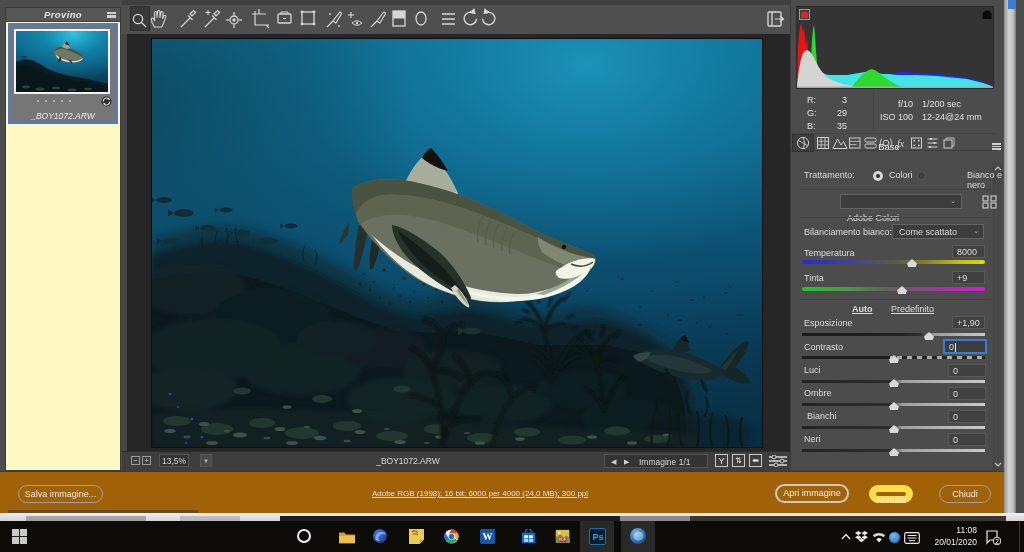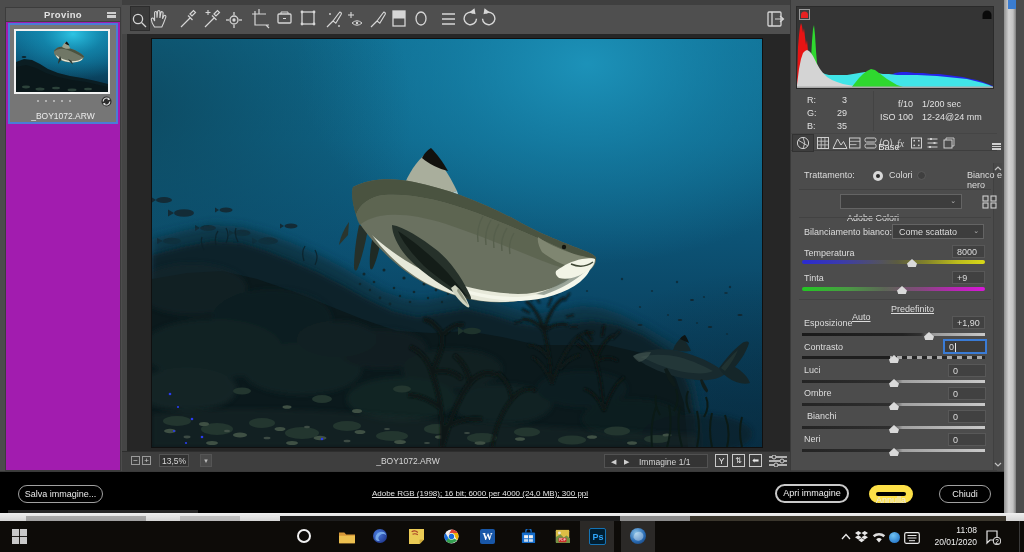--- a/index.html
+++ b/index.html
@@ -52,21 +52,21 @@
       <path d="M362.5,6.2 l-1,6 l6.5,-1.6 z" fill="#d6d6d6" stroke="none"></path>
     </g>
     <g transform="translate(0,2)">
       <rect x="646" y="8" width="13" height="14" rx="1"></rect>
       <line x1="650" y1="8" x2="650" y2="22"></line>
       <path d="M653,15 h8 M658,12 l3.5,3 l-3.5,3" stroke-width="1.2"></path>
     </g>
   </svg>
 </div>
 
-<div class="abs" id="provino" style="left:5px;top:7px;width:116px;height:464px;background:#a21caf;border:1px solid #3c3c3c;">
+<div class="abs" id="provino" style="left:5px;top:7px;width:116px;height:464px;background:#fef9c3;border:1px solid #3c3c3c;font-style:italic;">
   <div class="abs" style="left:0;top:0;width:114px;height:14px;background:#565656;border-bottom:1px solid #404040;">
     <div class="abs" style="left:0;top:1px;width:100%;text-align:center;font-size:9.5px;font-weight:bold;letter-spacing:0.4px;color:#e2e2e2;">Provino</div>
     <div class="abs" style="right:4px;top:4px;width:9px;height:6px;border-top:2px solid #cfcfcf;border-bottom:2px solid #cfcfcf;">
         <div style="height:1px;background:#cfcfcf;margin-top:1px;"></div>
       </div>
   </div>
   <div class="abs" style="left:2px;top:15px;width:110px;height:101px;background:#767676;border:2px solid #4a7cd6;">
     <div class="abs" style="left:4px;top:4px;width:96px;height:65px;background:#f2f2f2;">
       <svg width="92" height="61" style="position:absolute;left:2px;top:2px;" viewBox="0 0 92 61">
         <defs>
@@ -561,21 +561,21 @@
   <div class="abs" style="left:116px;top:259px;width:10px;height:8px;background:#d9d9d9;clip-path:polygon(50% 0,100% 55%,88% 100%,12% 100%,0 55%);"></div>
 
   <div class="abs" style="left:13px;top:273px;">Tinta</div>
   <div class="abs" style="left:161px;top:271px;width:33px;height:13px;background:#414141;border:1px solid #585858;">
       <span style="position:absolute;left:4px;top:1px;">+9</span>
     </div>
   <div class="abs" style="left:11px;top:287px;width:183px;height:4px;background:linear-gradient(90deg,#22c822 0%,#4a9a44 25%,#5c6656 45%,#84487e 65%,#b428b0 82%,#d818d8 100%);border-radius:2px;"></div>
   <div class="abs" style="left:106px;top:286px;width:10px;height:8px;background:#d9d9d9;clip-path:polygon(50% 0,100% 55%,88% 100%,12% 100%,0 55%);"></div>
   <div class="abs" style="left:8px;top:299px;width:192px;height:1px;background:#424242;"></div>
 
-  <div class="abs" style="left:61px;top:312px;text-decoration:underline;">Auto</div>
+  <div class="abs" style="left:61px;top:304px;text-decoration:underline;font-weight:bold;">Auto</div>
   <div class="abs" style="left:100px;top:304px;text-decoration:underline;">Predefinito</div>
 
   <div class="abs" style="left:13px;top:318px;">Esposizione</div>
   <div class="abs" style="left:161px;top:316px;width:33px;height:13px;background:#414141;border:1px solid #585858;">
       <span style="position:absolute;left:4px;top:1px;">+1,90</span>
     </div>
   <div class="abs" style="left:11px;top:333px;width:183px;height:3px;background:linear-gradient(90deg,#1a1a1a 0%,#222 55%,#303030 65%,#9a9a9a 72%,#c9c9c9 100%);"></div>
   <div class="abs" style="left:133px;top:332px;width:10px;height:8px;background:#d9d9d9;clip-path:polygon(50% 0,100% 55%,88% 100%,12% 100%,0 55%);"></div>
 
   <div class="abs" style="left:13px;top:342px;">Contrasto</div>
@@ -610,21 +610,21 @@
 
   <div class="abs" style="left:13px;top:434px;">Neri</div>
   <div class="abs" style="left:157px;top:433px;width:38px;height:13px;background:#414141;border:1px solid #585858;">
       <span style="position:absolute;left:4px;top:1px;">0</span>
     </div>
   <div class="abs" style="left:11px;top:449px;width:183px;height:3px;background:linear-gradient(90deg,#242424 0%,#2e2e2e 48%,#a0a0a0 55%,#c9c9c9 100%);"></div>
   <div class="abs" style="left:98px;top:448px;width:10px;height:8px;background:#d9d9d9;clip-path:polygon(50% 0,100% 55%,88% 100%,12% 100%,0 55%);"></div>
   <div class="abs" style="left:0px;top:470px;width:206px;height:1px;background:#404040;"></div>
 </div>
 
-<div class="abs" id="bottombar" style="left:0px;top:471px;width:1006px;height:42px;background:#000000;border-top:1px solid #3a3a3a;font-size:9px;">
+<div class="abs" id="bottombar" style="left:0px;top:471px;width:1006px;height:42px;background:#a16207;border-top:1px solid #3a3a3a;font-size:9px;">
   <div class="abs" style="left:18px;top:13px;width:85px;height:18px;border:1px solid #a0a0a0;border-radius:9px;text-align:center;line-height:16px;color:#e8e8e8;">Salva immagine...</div>
   <div class="abs" style="left:300px;top:17px;width:360px;text-align:center;color:#e2e2e2;font-size:8px;"><span style="text-decoration:underline;">Adobe RGB (1998); 16 bit; 6000 per 4000 (24,0 MB); 300 ppi</span></div>
   <div class="abs" style="left:775px;top:12px;width:74px;height:19px;border:2px solid #c9c9c9;border-radius:10px;text-align:center;line-height:15px;color:#f0f0f0;">Apri immagine</div>
   <div class="abs" style="left:869px;top:13px;width:44px;height:18px;border:7px solid #fde047;border-radius:9px;text-align:center;line-height:16px;color:#e8e8e8;">Annulla</div>
   <div class="abs" style="left:939px;top:13px;width:52px;height:18px;border:1px solid #a0a0a0;border-radius:9px;text-align:center;line-height:16px;color:#e8e8e8;">Chiudi</div>
 </div>
 
 <div class="abs" style="left:1004px;top:0px;width:12px;height:521px;background:linear-gradient(90deg,#8f8f8f,#d2d2d2 40%,#c2c2c2 75%,#7d7d7d);"></div>
 <div class="abs" style="left:1008px;top:0px;width:8px;height:9px;background:#3a7cd0;"></div>
 <div class="abs" style="left:1016px;top:0px;width:8px;height:521px;background:#4b4b4b;"></div>

